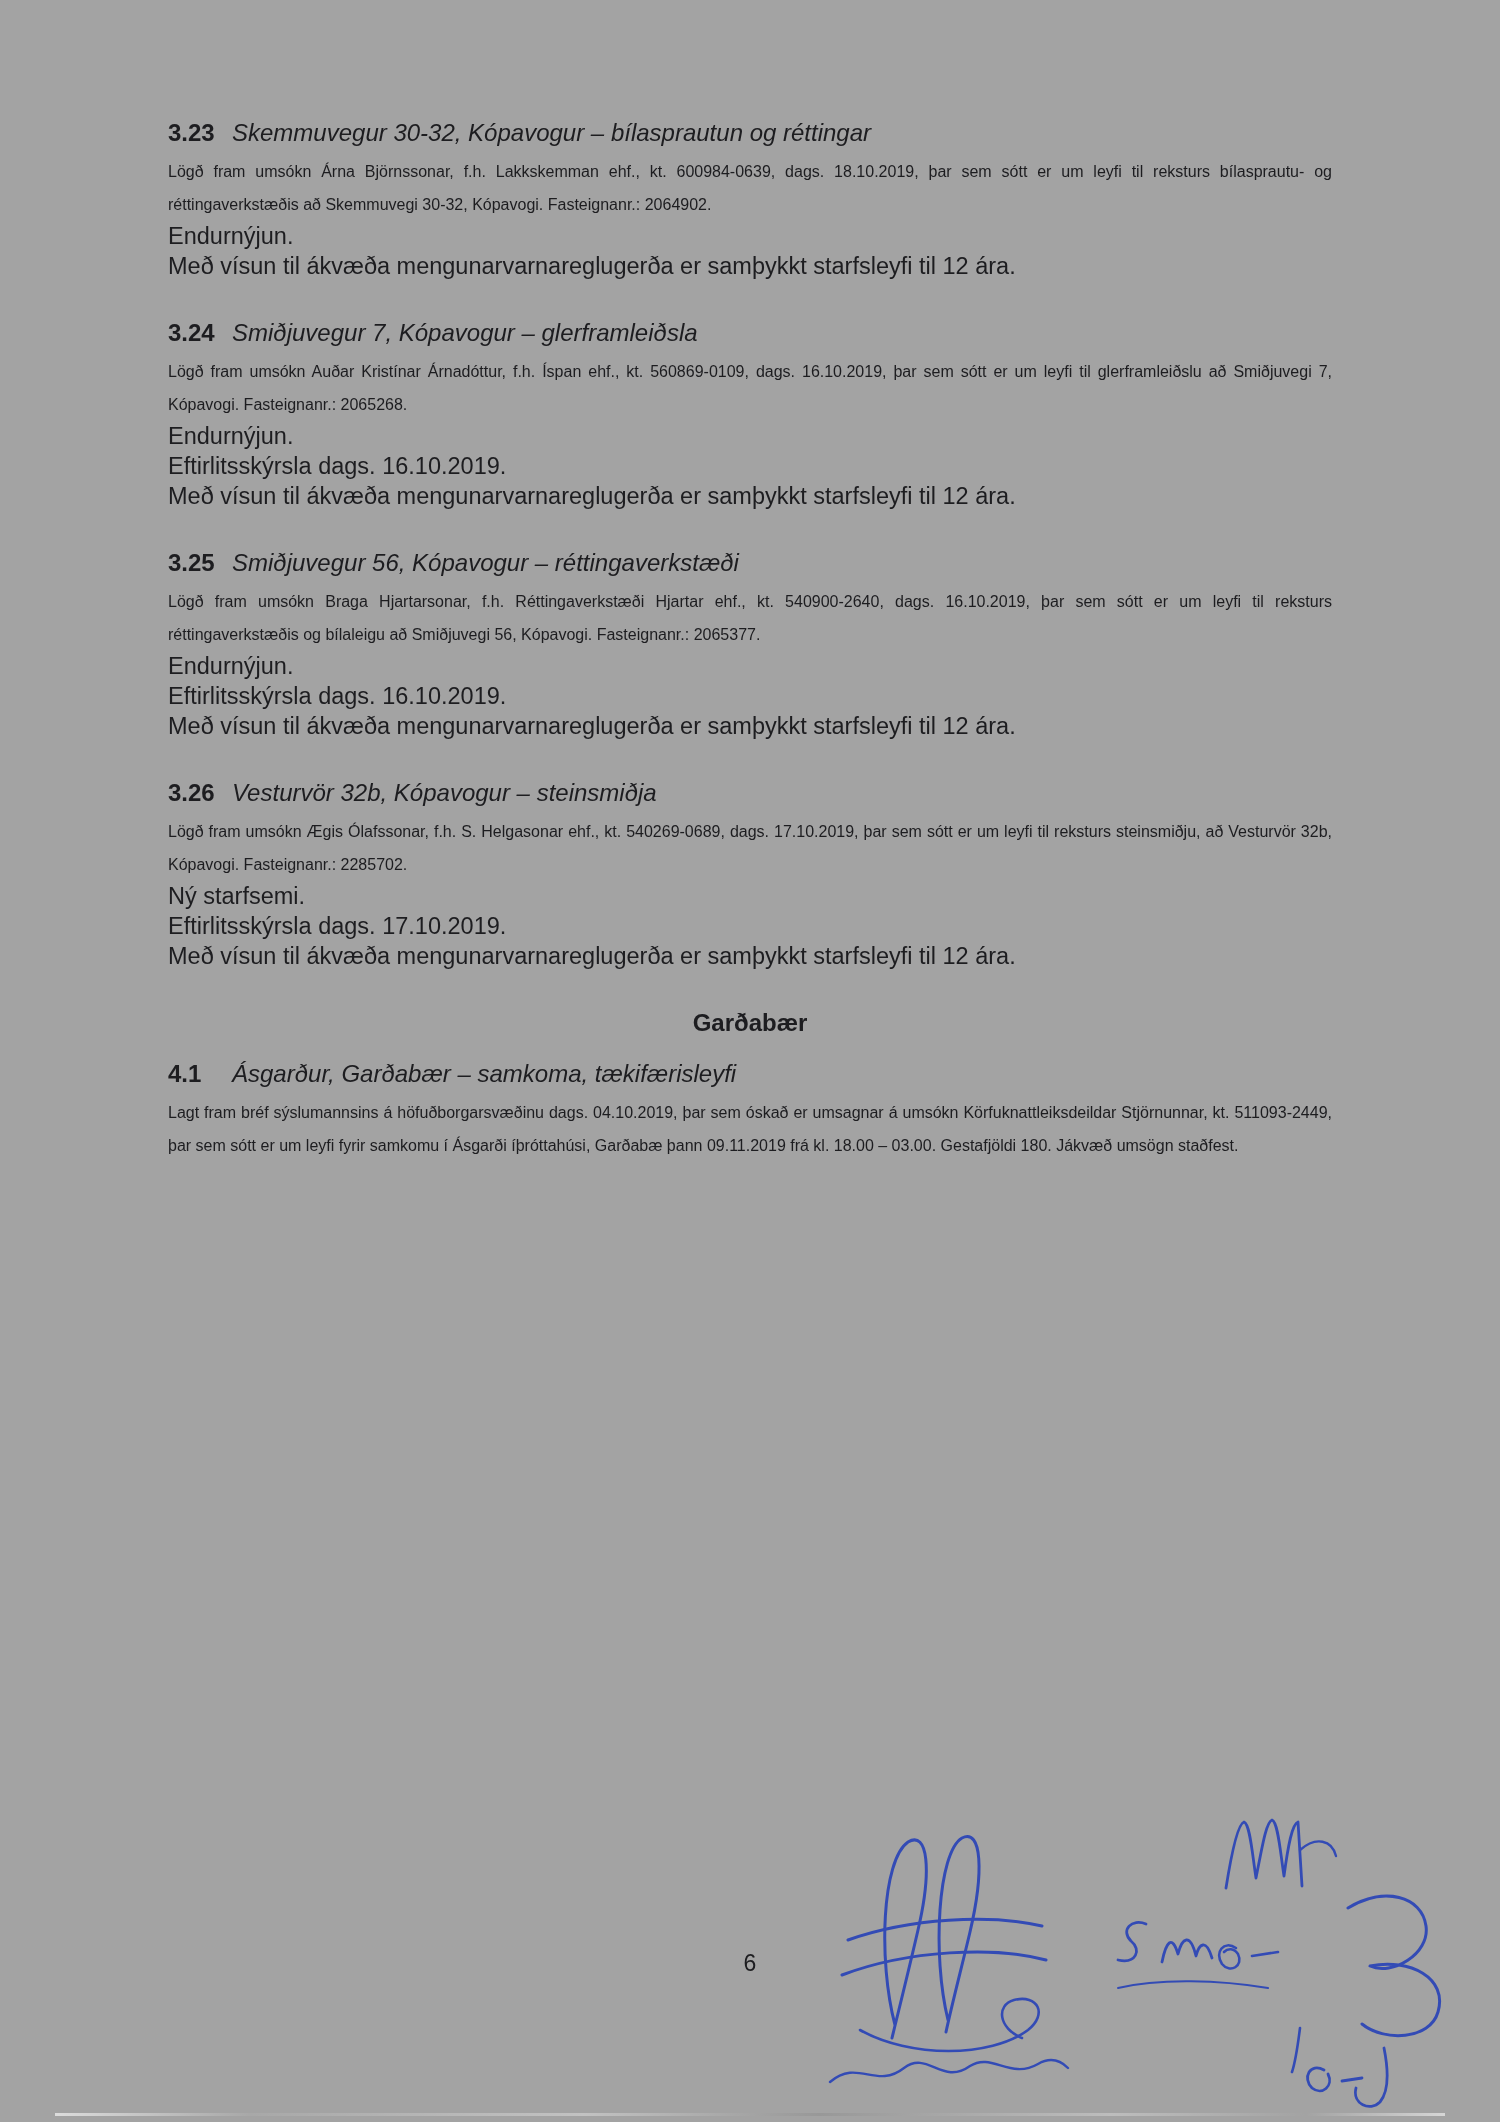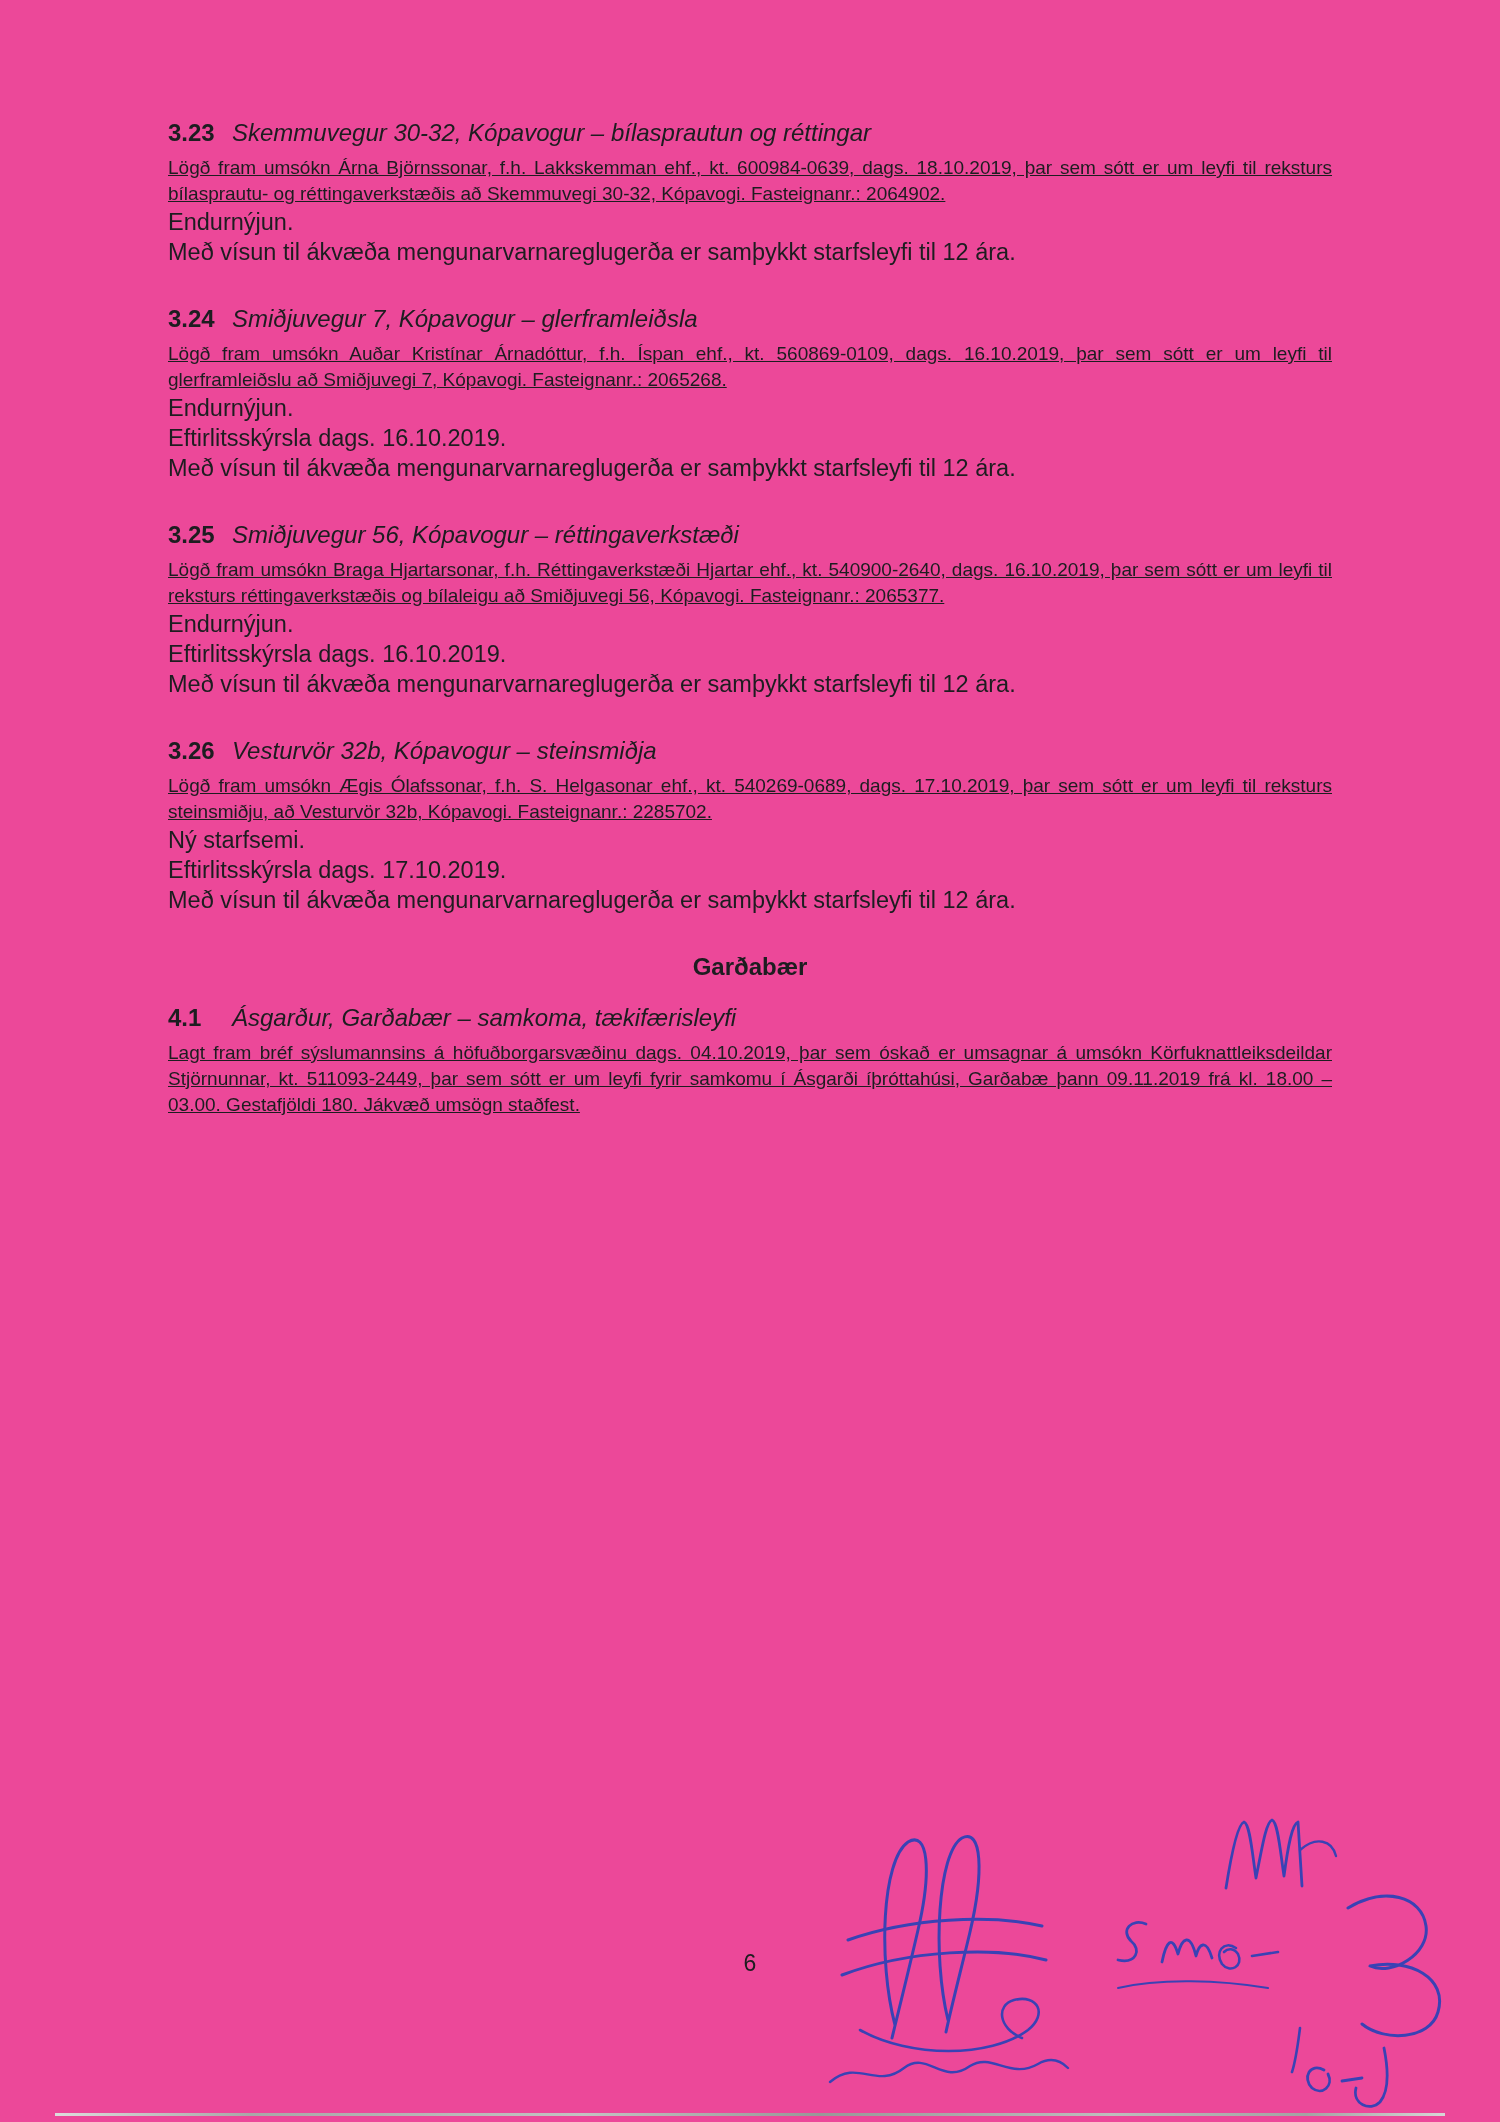--- a/index.html
+++ b/index.html
@@ -2,21 +2,21 @@
 <html><head>
 <meta charset="utf-8">
 <style>
   * { margin: 0; padding: 0; box-sizing: border-box; }
   html, body { background: #e9e9e9; }
   .page {
     position: relative;
     width: 1500px;
     height: 2122px;
     margin: 0 auto;
-    background: #ec4899;
+    background: #a3a3a3;
     font-family: "Liberation Sans", sans-serif;
     color: #1d1d20;
     overflow: hidden;
   }
   .content {
     position: absolute;
     left: 168px;
     right: 168px;
     top: 118px;
   }
@@ -29,24 +29,23 @@
     white-space: nowrap;
   }
   .item-number {
     display: inline-block;
     min-width: 64px;
     font-weight: 700;
     font-style: normal;
   }
   .item-title { font-style: italic; }
   .body-paragraph {
-    font-size: 19px;
-    line-height: 26px;
+    font-size: 16px;
+    line-height: 33px;
     text-align: justify;
-    text-decoration: underline;
   }
   .body-line {
     font-size: 23.5px;
     line-height: 30px;
   }
   .chapter-heading {
     font-size: 24px;
     line-height: 30px;
     font-weight: 700;
     margin-top: 37px;

